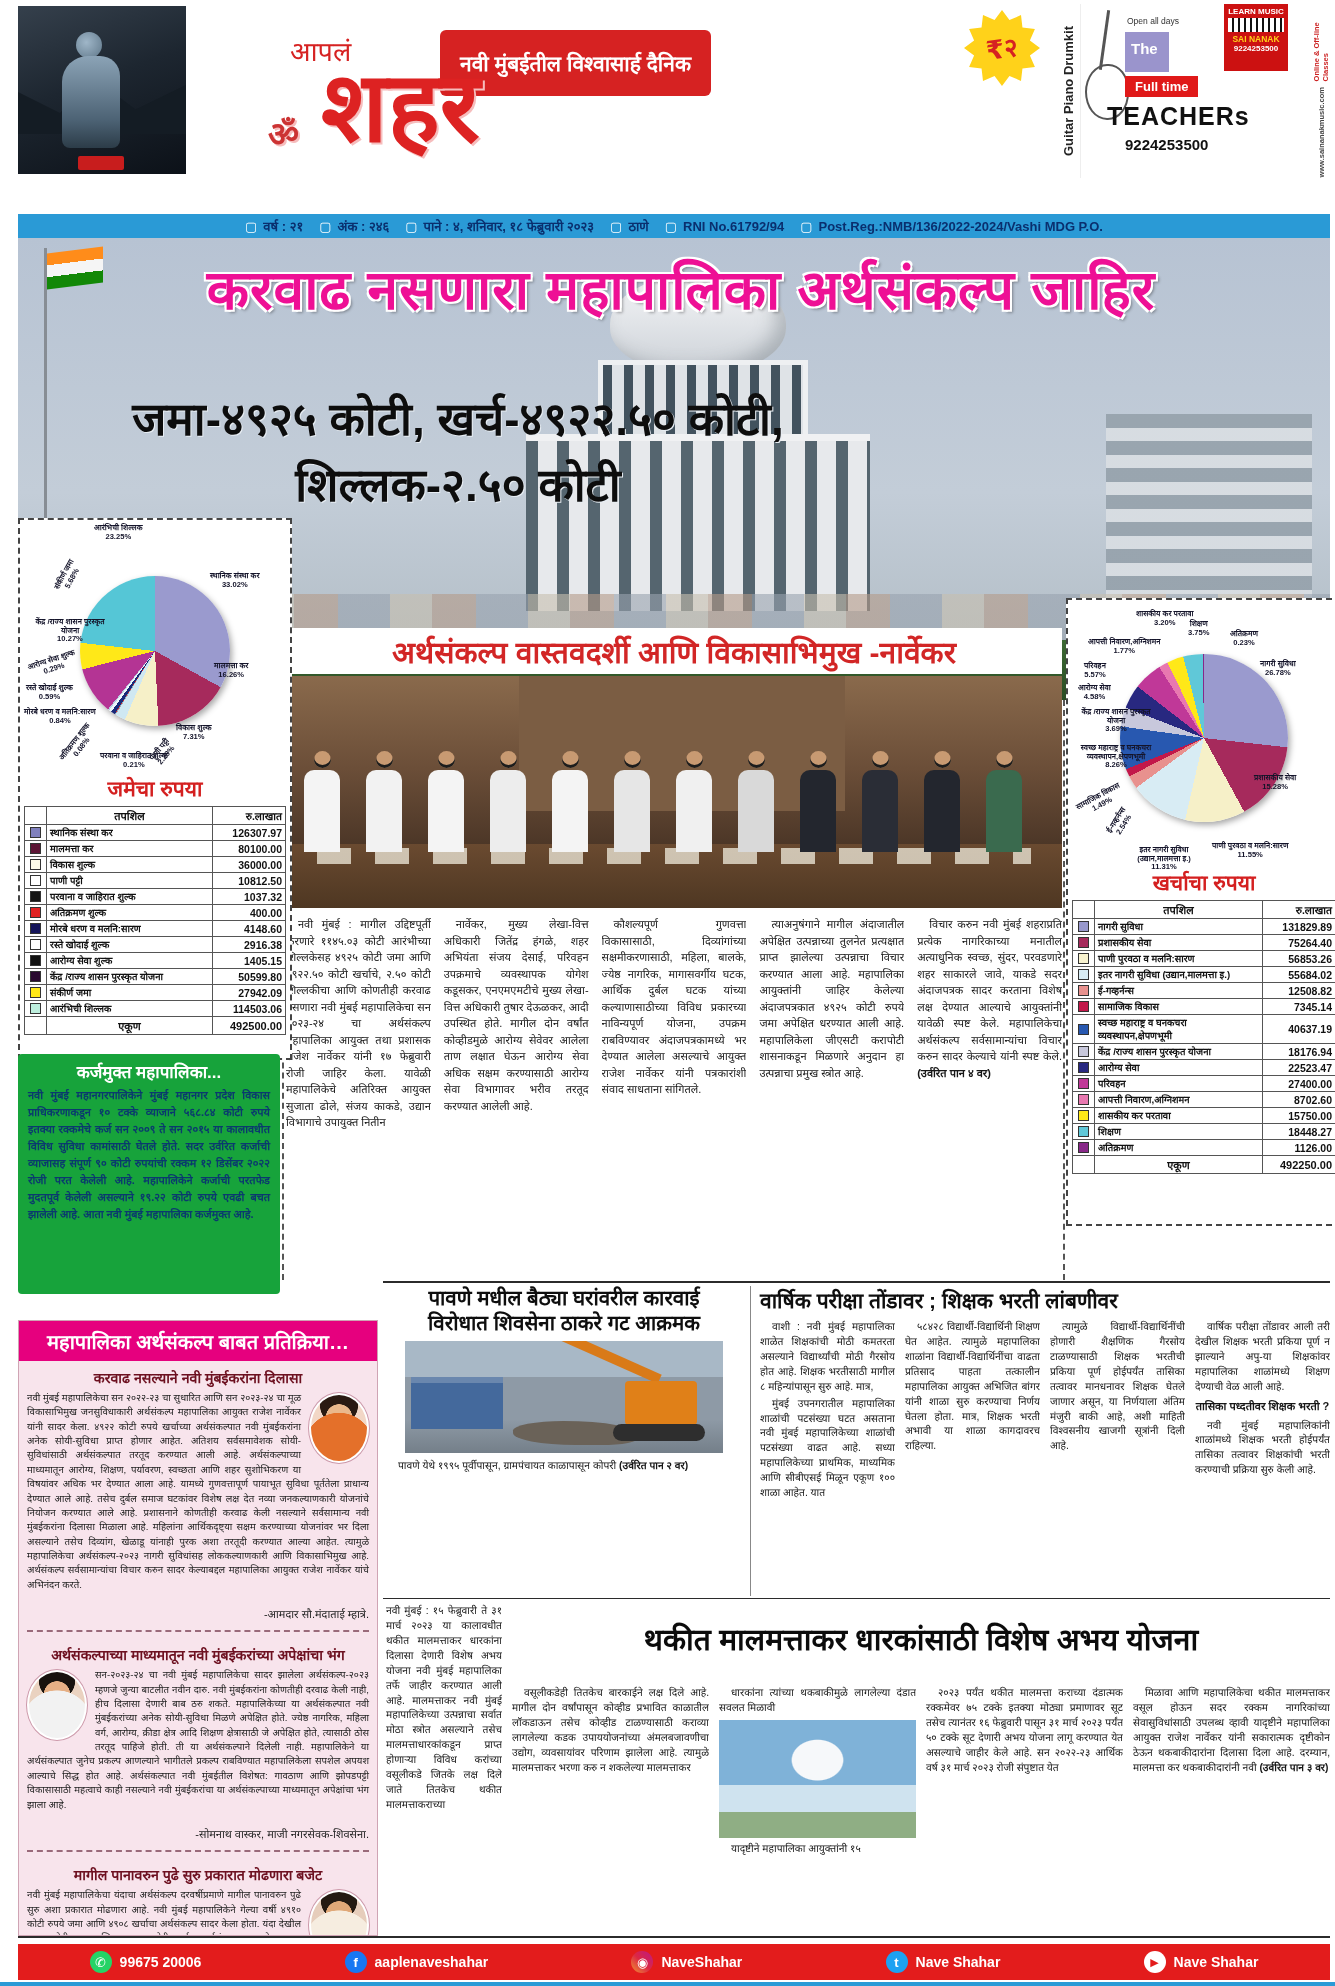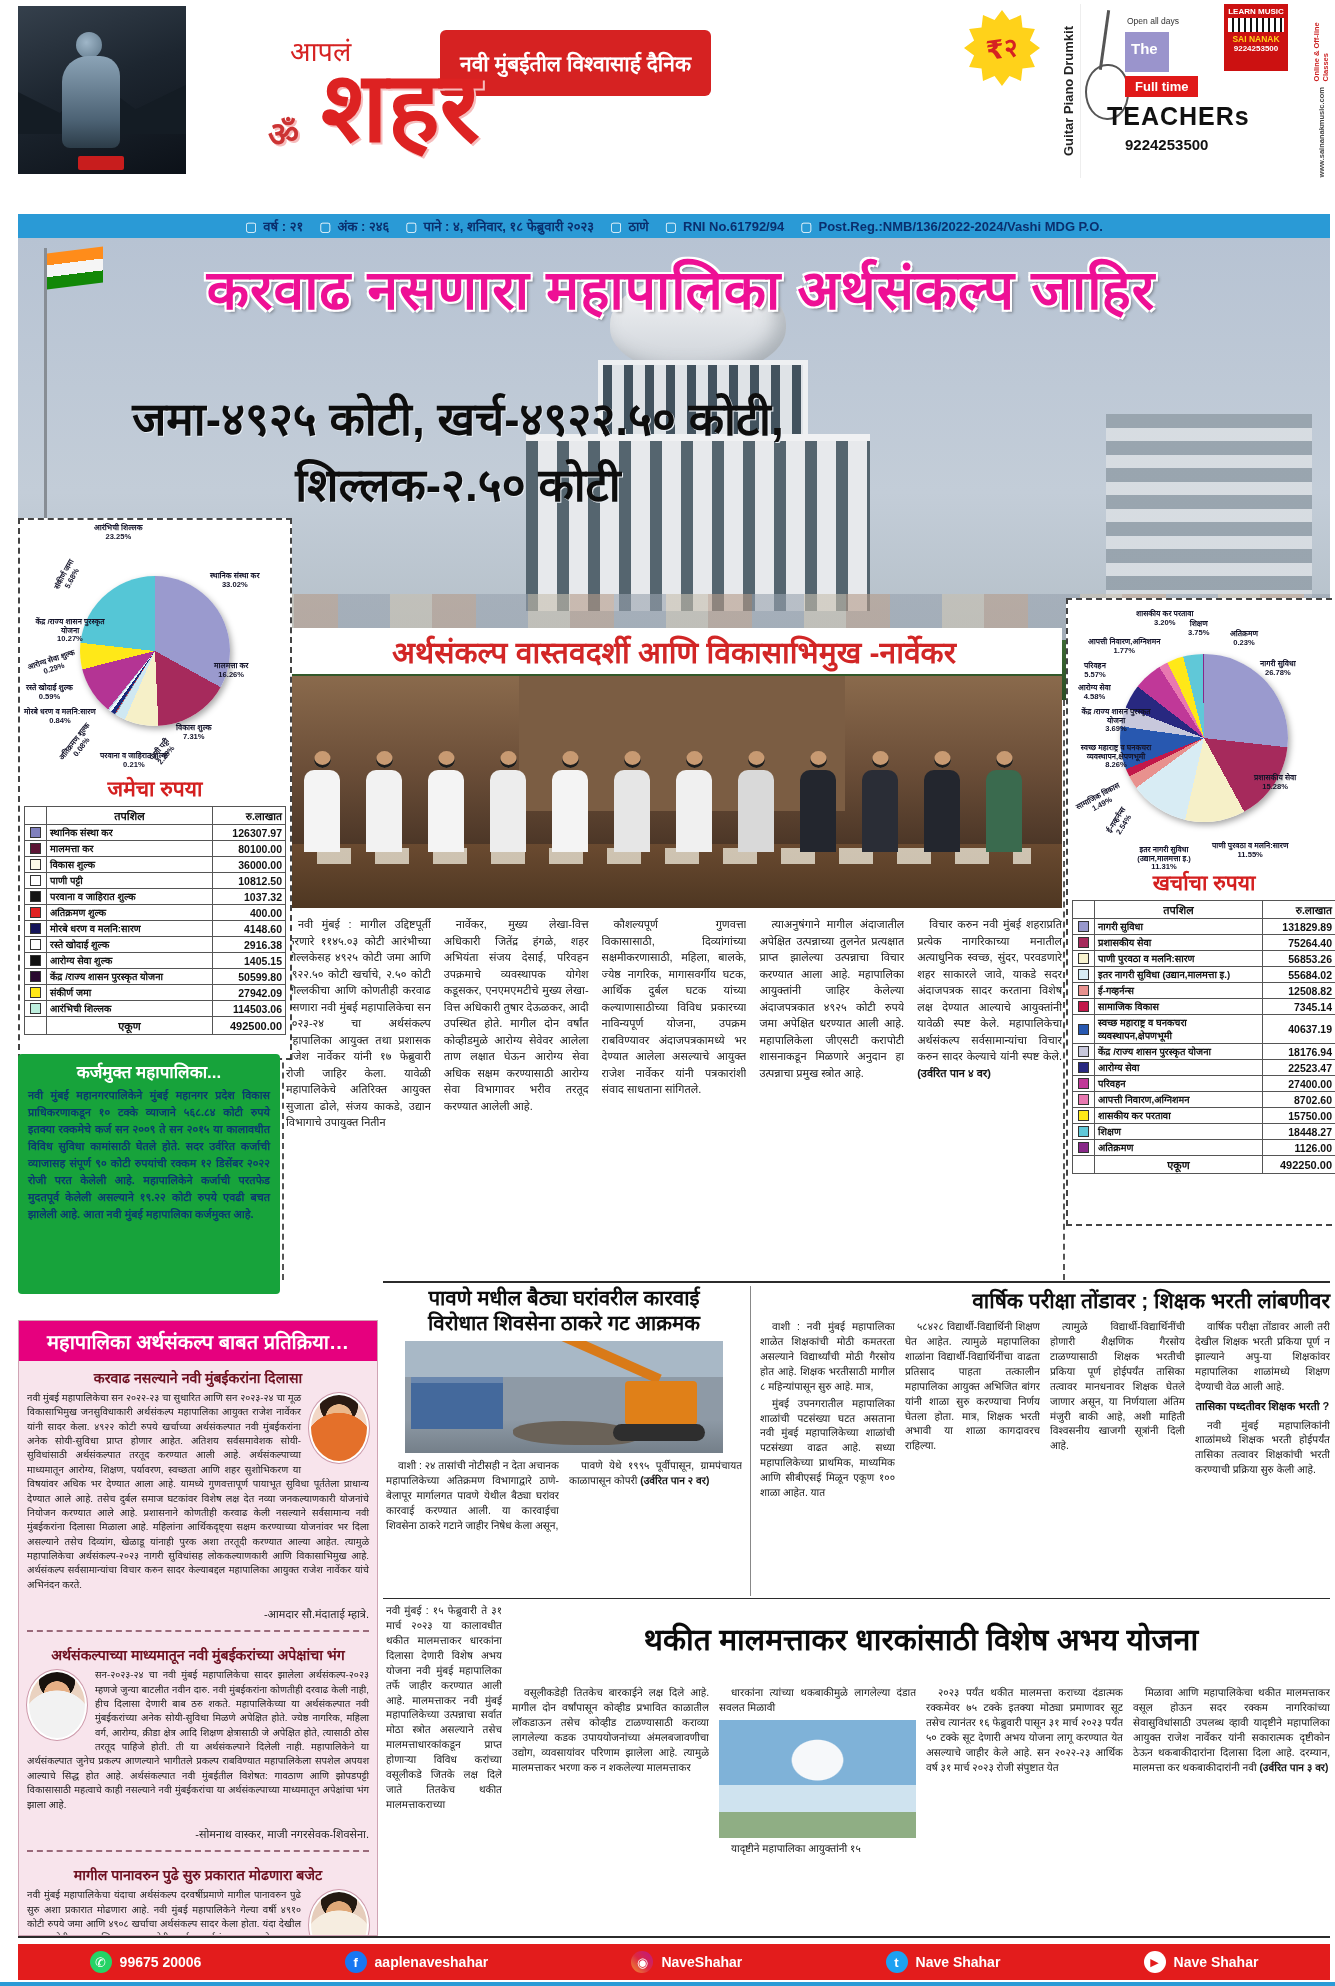--- a/index.html
+++ b/index.html
@@ -153,21 +153,21 @@
   .exc-shed{position:absolute;left:6px;bottom:24px;width:92px;height:46px;background:#44699c;
         border-top:6px solid #6a87ae;}
   .exc-arm{position:absolute;right:58px;top:8px;width:124px;height:10px;background:#d97a18;transform:rotate(24deg);}
   .exc-cab{position:absolute;right:26px;bottom:28px;width:72px;height:44px;background:#e08018;border-radius:4px;}
   .exc-track{position:absolute;right:18px;bottom:12px;width:92px;height:17px;background:#2e2e2e;border-radius:9px;}
   .exc-debris{position:absolute;left:108px;bottom:8px;width:126px;height:24px;background:#6a6258;
         border-radius:40% 60% 30% 50%;}
   .cols{display:flex;gap:10px;font-size:10.3px;line-height:1.45;text-align:justify;color:#161616;overflow:hidden;}
   .pav-cols{height:144px;margin-top:4px;}
   .exam{position:absolute;left:760px;top:1286px;width:570px;z-index:6;}
-  .exam-head{text-align:right;font-size:21px;font-weight:900;color:#0e0e0e;margin-bottom:6px;}
+  .exam-head{text-align:left;font-size:21px;font-weight:900;color:#0e0e0e;margin-bottom:6px;}
   .exam-cols{height:292px;}
   .vsolid{position:absolute;border-left:1px solid #888;z-index:5;}
   .abhay{position:absolute;left:386px;top:1604px;width:944px;height:336px;z-index:6;}
   .abhay-intro{position:absolute;left:0;top:0;width:116px;height:334px;font-size:10.3px;line-height:1.45;
         text-align:justify;color:#161616;overflow:hidden;}
   .abhay-head{position:absolute;left:126px;top:14px;width:818px;text-align:center;
         font-size:30px;font-weight:900;color:#0b0b0b;}
   .abhay-cols{position:absolute;left:126px;top:82px;width:818px;height:252px;}
   .inline-photo{width:100%;height:118px;margin:4px 0;}
   .building{background:
@@ -580,23 +580,20 @@
     <div class="pav-head">विरोधात शिवसेना ठाकरे गट आक्रमक</div>
     <div class="photo-excavator">
       <div class="exc-shed"></div>
       <div class="exc-debris"></div>
       <div class="exc-arm"></div>
       <div class="exc-cab"></div>
       <div class="exc-track"></div>
     </div>
     <div class="cols pav-cols" id="pavane-cols">
         <div class="col">
-          <p>वाशी : २४ तासांची नोटीसही न देता अचानक महापालिकेच्या अतिक्रमण विभागाद्वारे ठाणे-बेलापूर मार्गालगत पावणे येथील बैठ्या घरांवर कारवाई करण्यात आली. या कारवाईचा शिवसेना ठाकरे गटाने जाहीर निषेध केला असून,</p>
-        </div>
-        <div class="col">
           <p>पावणे येथे १९९५ पूर्वीपासून, ग्रामपंचायत काळापासून कोपरी<span class="cont"> (उर्वरित पान २ वर)</span></p>
         </div>
       </div>
   </section>
 
   <section class="exam">
     <div class="exam-head">वार्षिक परीक्षा तोंडावर ; शिक्षक भरती लांबणीवर</div>
     <div class="cols exam-cols" id="exam-cols">
         <div class="col">
           <p>वाशी : नवी मुंबई महापालिका शाळेत शिक्षकांची मोठी कमतरता असल्याने विद्यार्थ्यांची मोठी गैरसोय होत आहे. शिक्षक भरतीसाठी मागील ८ महिन्यांपासून सुरु आहे. मात्र,</p>

